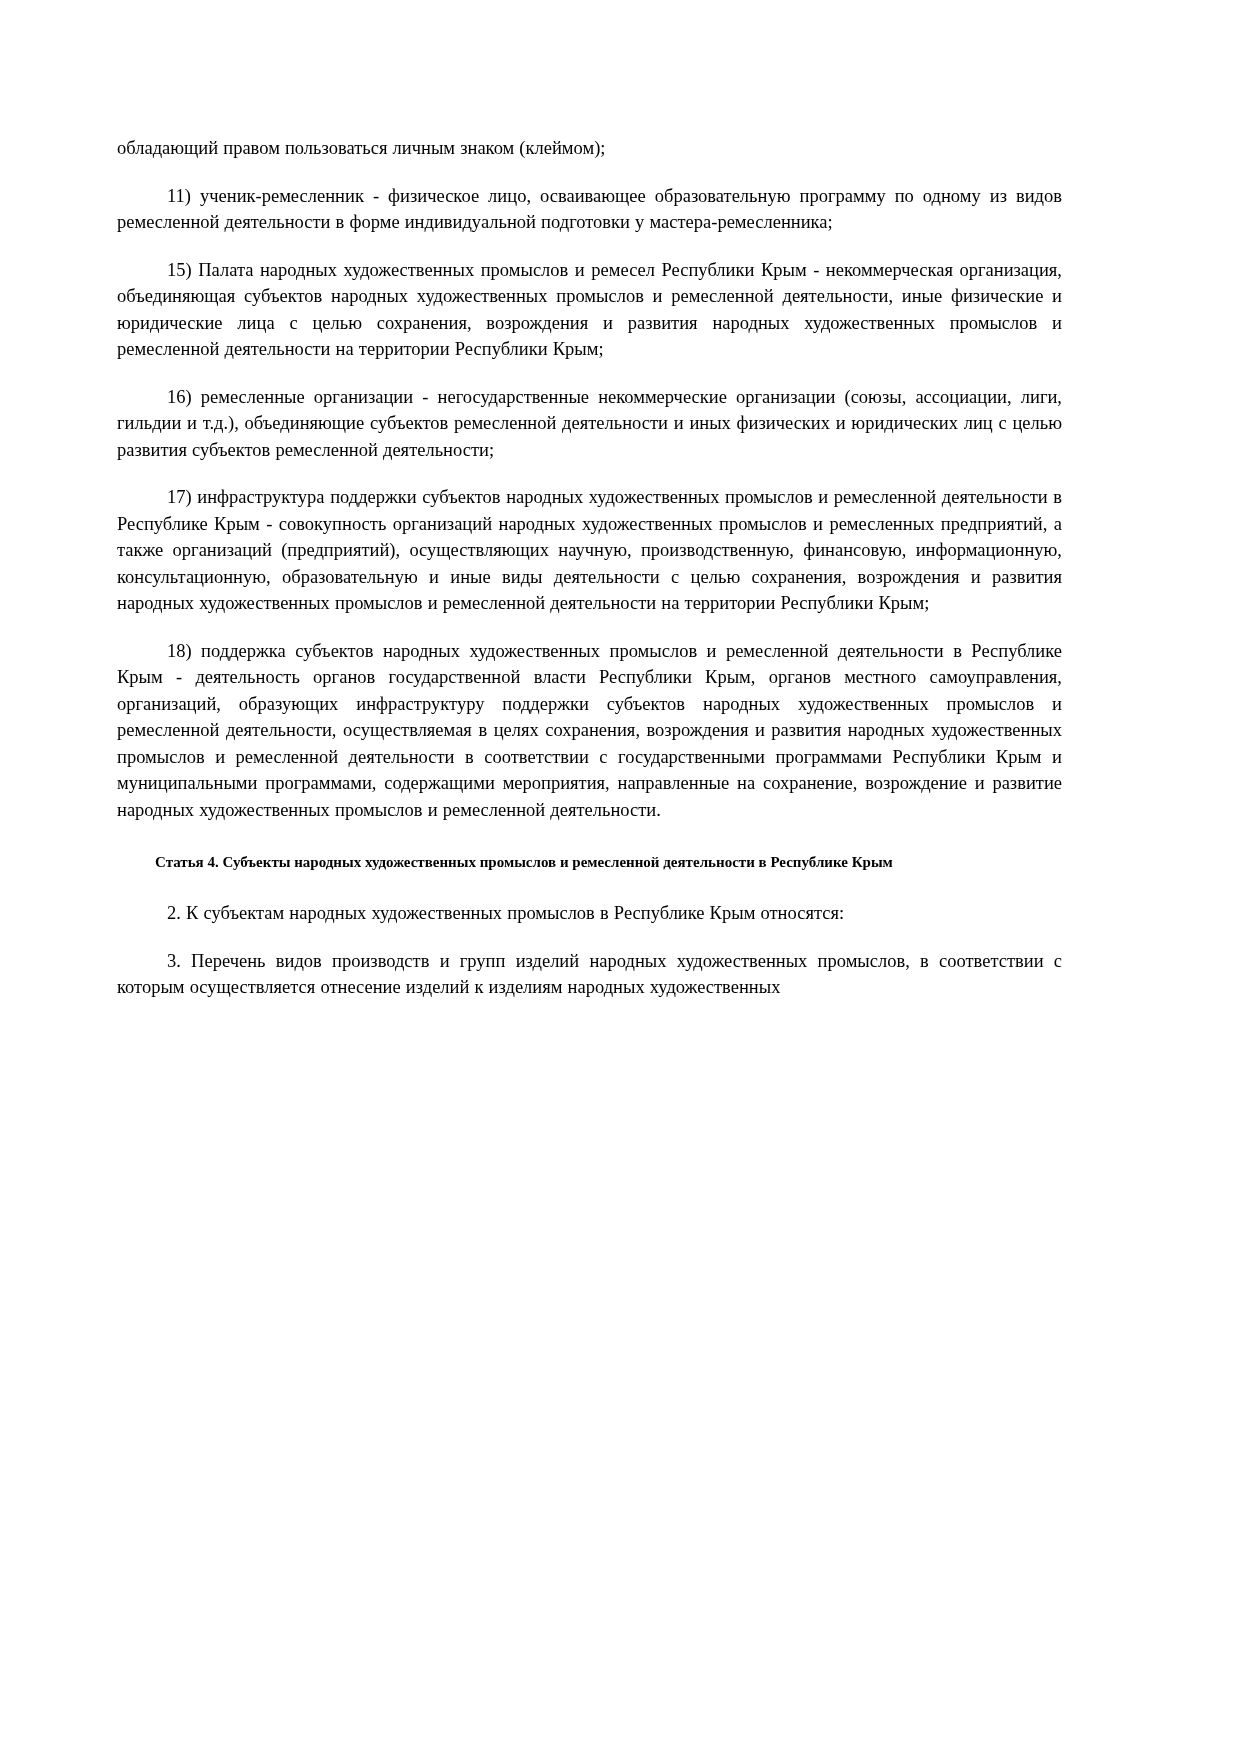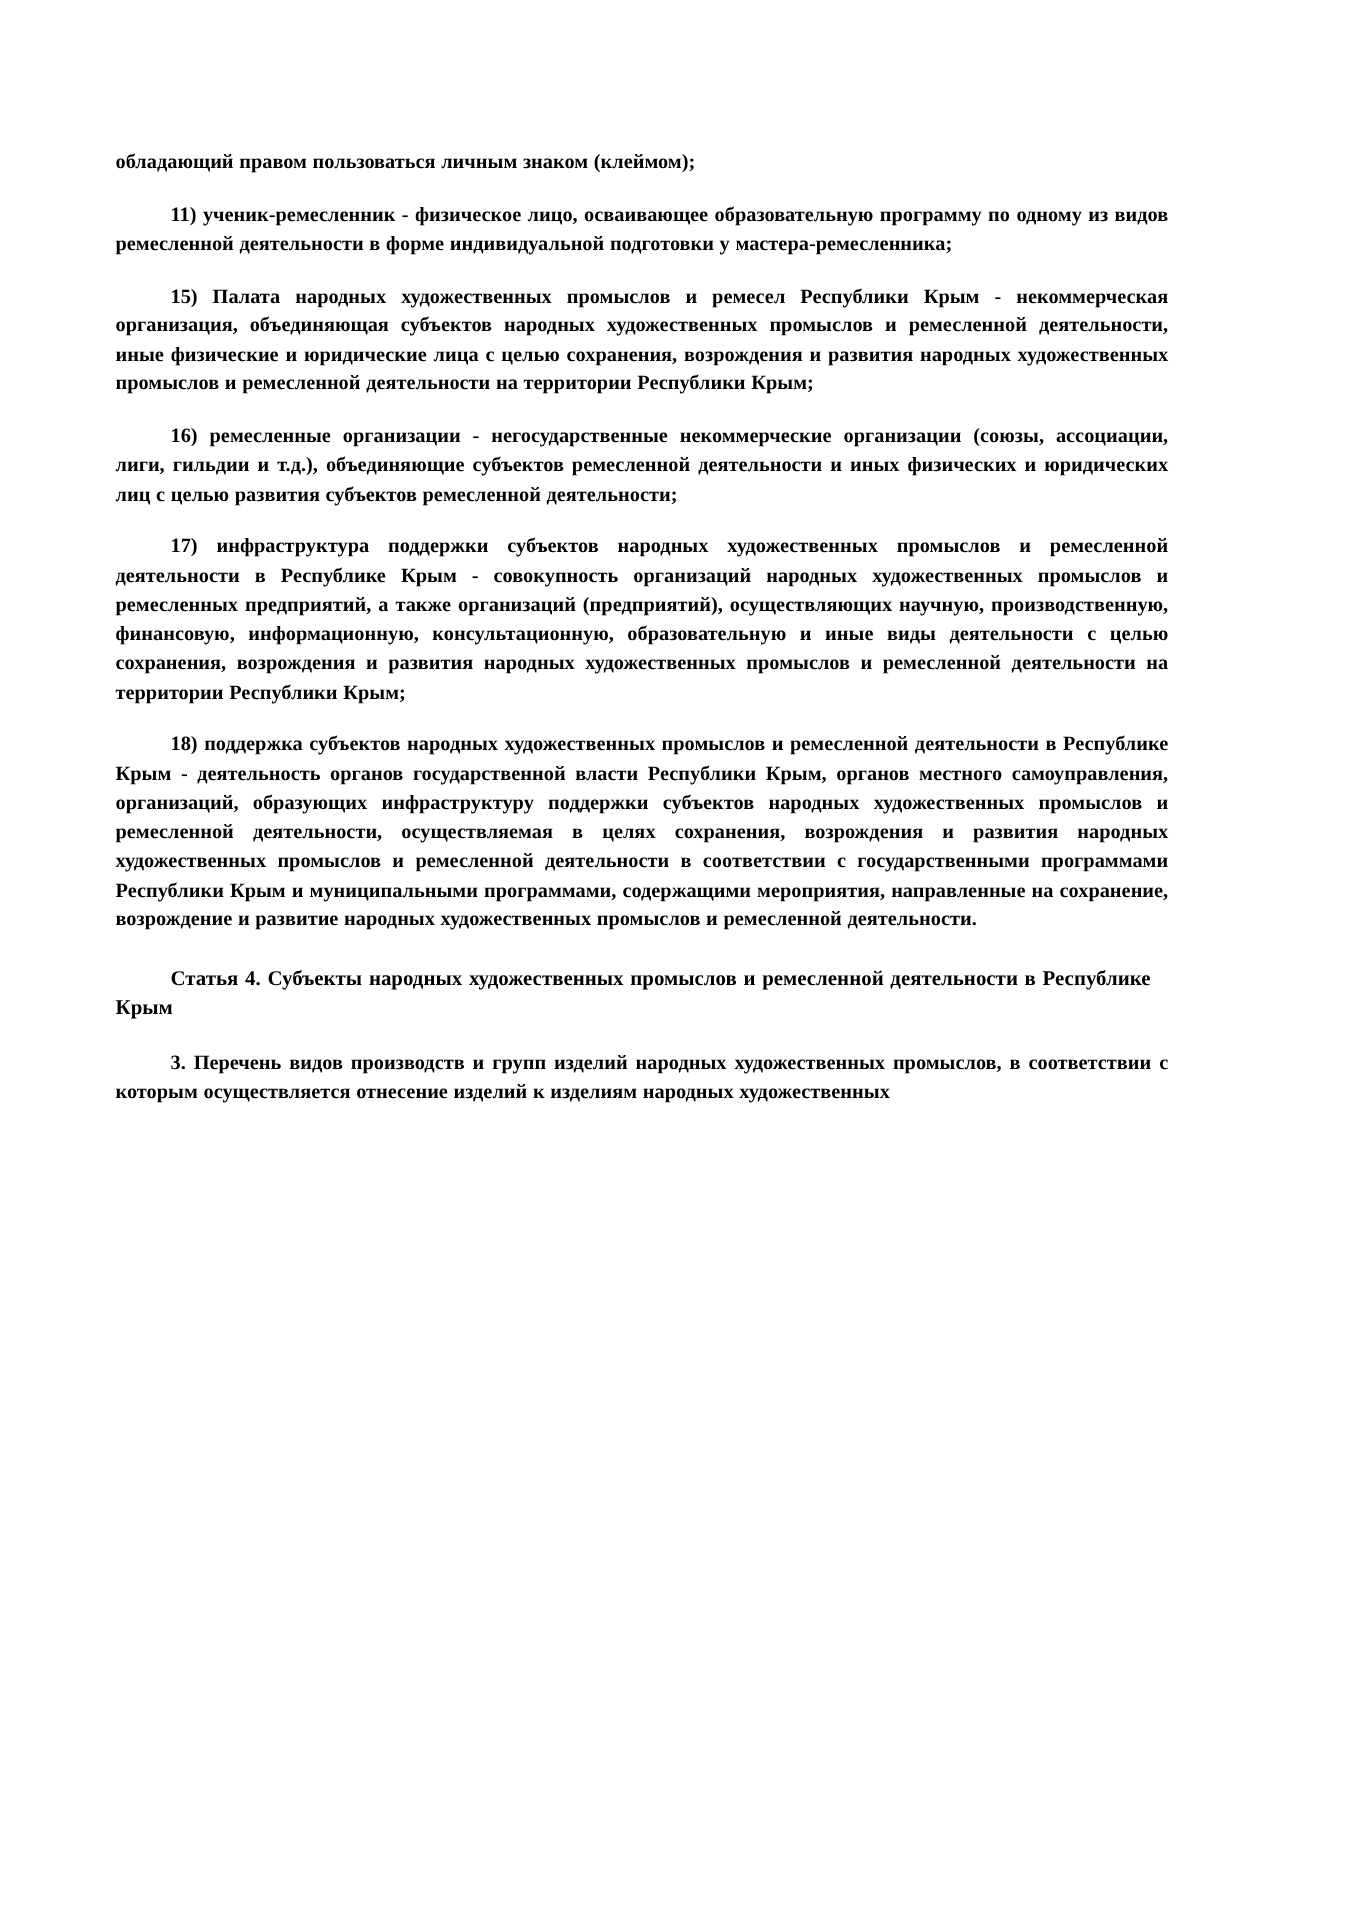--- a/index.html
+++ b/index.html
@@ -14,32 +14,31 @@
     margin: 0 auto;
     box-sizing: border-box;
     background: #ffffff;
     padding: 135px 178px 80px 105px;
     font-family: "Liberation Serif", "DejaVu Serif", serif;
     font-size: 18.5px;
     line-height: 26.5px;
     color: #000000;
   }
   .para {
-    margin: 0 0 21px 0;
+    margin: 0 0 21px 12px;
     text-align: justify;
     text-indent: 50px;
     word-spacing: 0.5px;
-    font-weight: bold;
   }
   .para.no-indent {
     text-indent: 0;
   }
   .heading {
     font-weight: bold;
-    font-size: 19px;
+    font-size: 15px;
     text-align: justify;
     text-indent: 50px;
     margin: 26px 16px 24px 0;
     line-height: 27px;
   }
 </style>
 </head>
 <body>
 
 <div class="page">
@@ -53,18 +52,19 @@
 
   <p class="para">16) ремесленные организации - негосударственные некоммерческие организации (союзы, ассоциации, лиги, гильдии и т.д.), объединяющие субъектов ремесленной деятельности и иных физических и юридических лиц с целью развития субъектов ремесленной деятельности;</p>
 
   <p class="para">17) инфраструктура поддержки субъектов народных художественных промыслов и ремесленной деятельности в Республике Крым - совокупность организаций народных художественных промыслов и ремесленных предприятий, а также организаций (предприятий), осуществляющих научную, производственную, финансовую, информационную, консультационную, образовательную и иные виды деятельности с целью сохранения, возрождения и развития народных художественных промыслов и ремесленной деятельности на территории Республики Крым;</p>
 
   <p class="para">18) поддержка субъектов народных художественных промыслов и ремесленной деятельности в Республике Крым - деятельность органов государственной власти Республики Крым, органов местного самоуправления, организаций, образующих инфраструктуру поддержки субъектов народных художественных промыслов и ремесленной деятельности, осуществляемая в целях сохранения, возрождения и развития народных художественных промыслов и ремесленной деятельности в соответствии с государственными программами Республики Крым и муниципальными программами, содержащими мероприятия, направленные на сохранение, возрождение и развитие народных художественных промыслов и ремесленной деятельности.</p>
 
   <h2 class="heading">Статья 4. Субъекты народных художественных промыслов и ремесленной деятельности в Республике Крым</h2>
 
 
+  <p class="para">2. К субъектам народных художественных промыслов в Республике Крым относятся:</p>
 
 
 
   <p class="para">3. Перечень видов производств и групп изделий народных художественных промыслов, в соответствии с которым осуществляется отнесение изделий к изделиям народных художественных</p>
 
 </div>
 
 </body></html>

